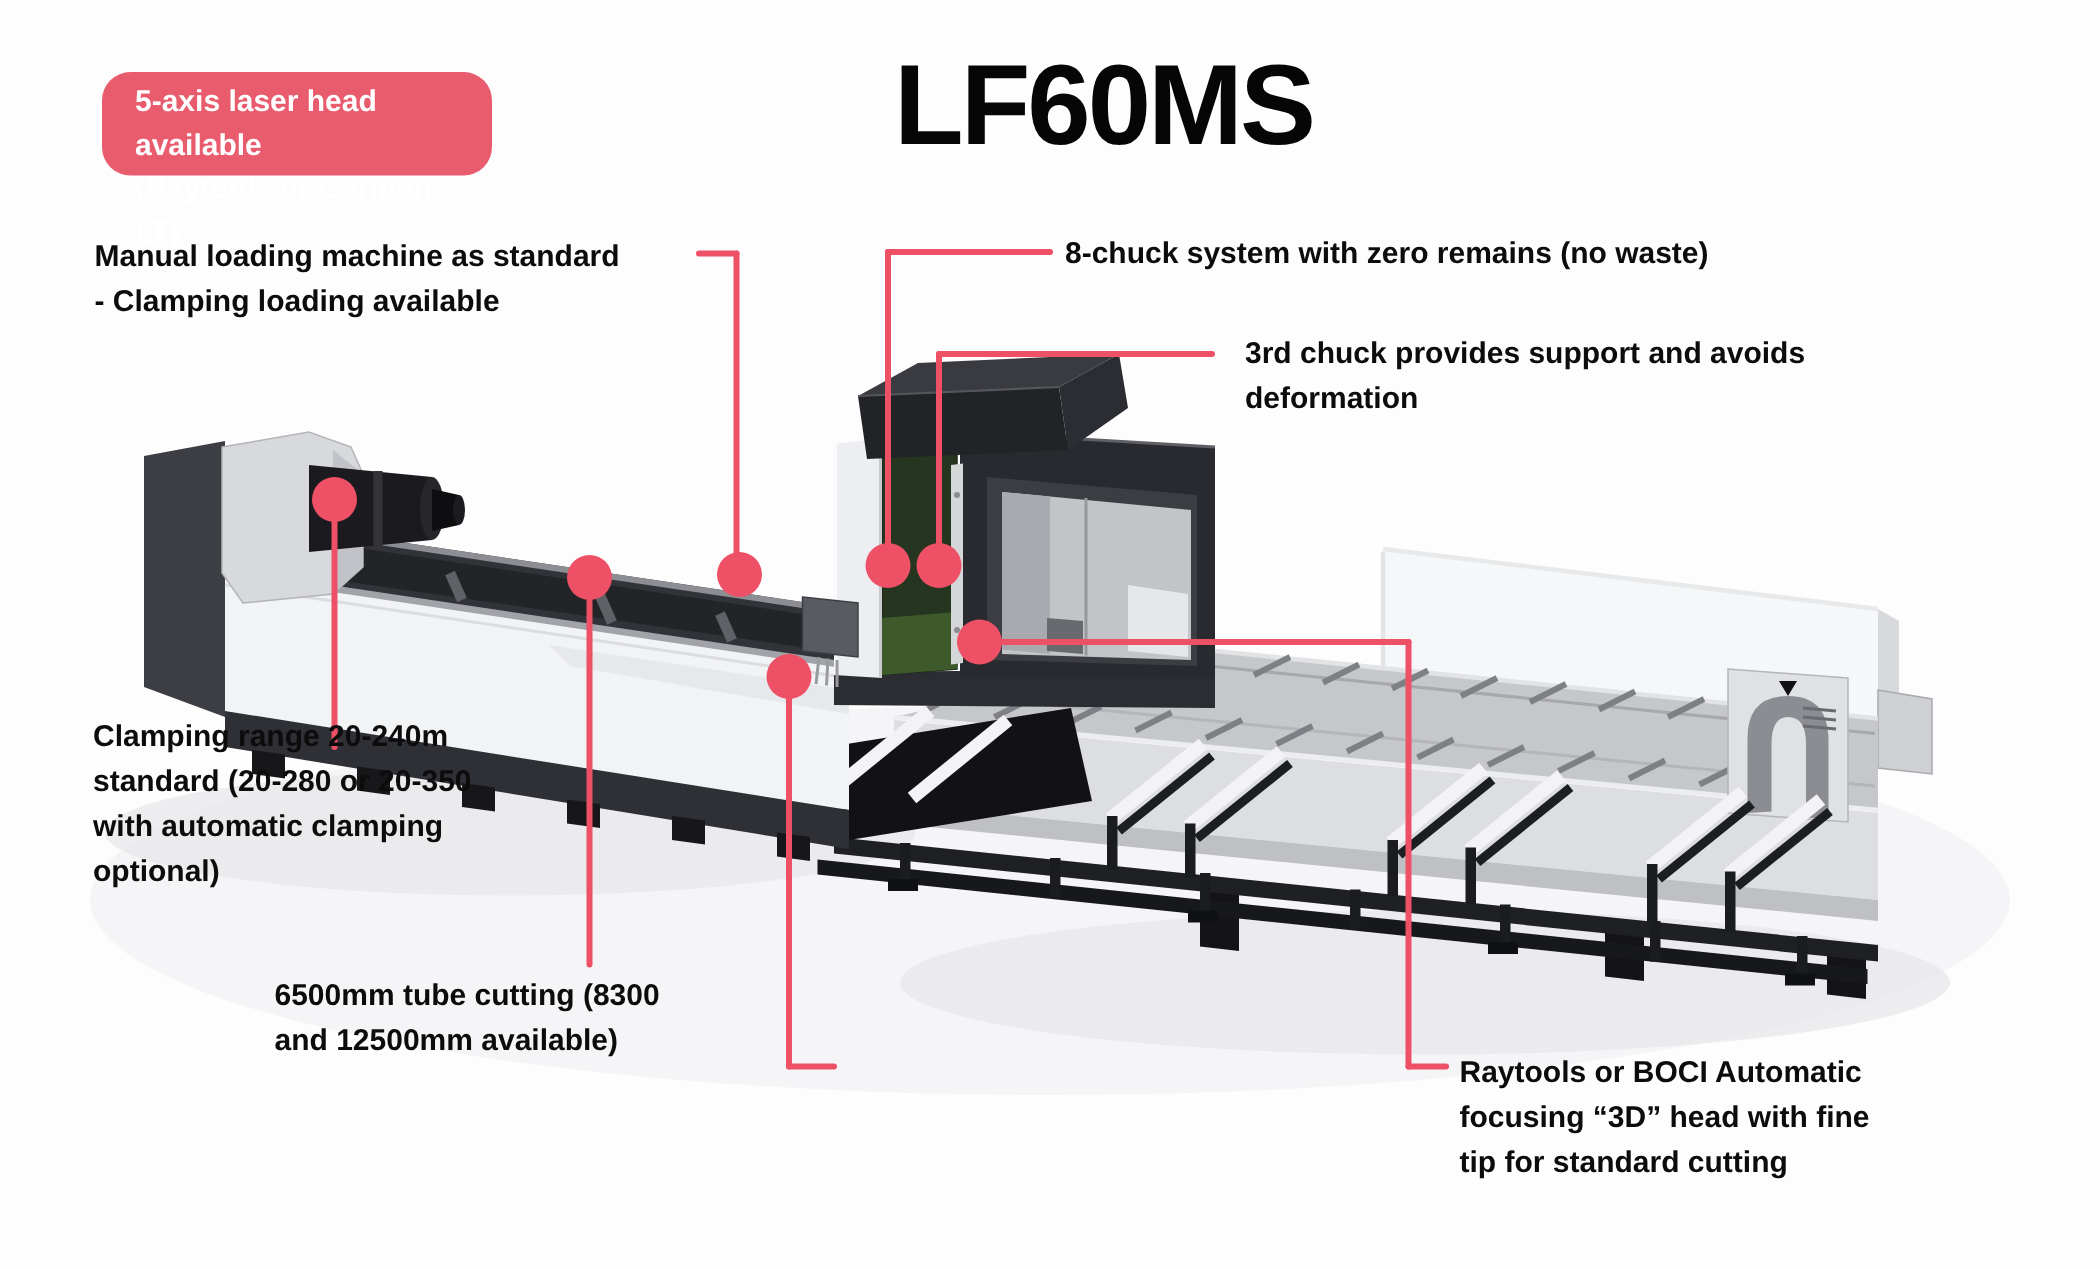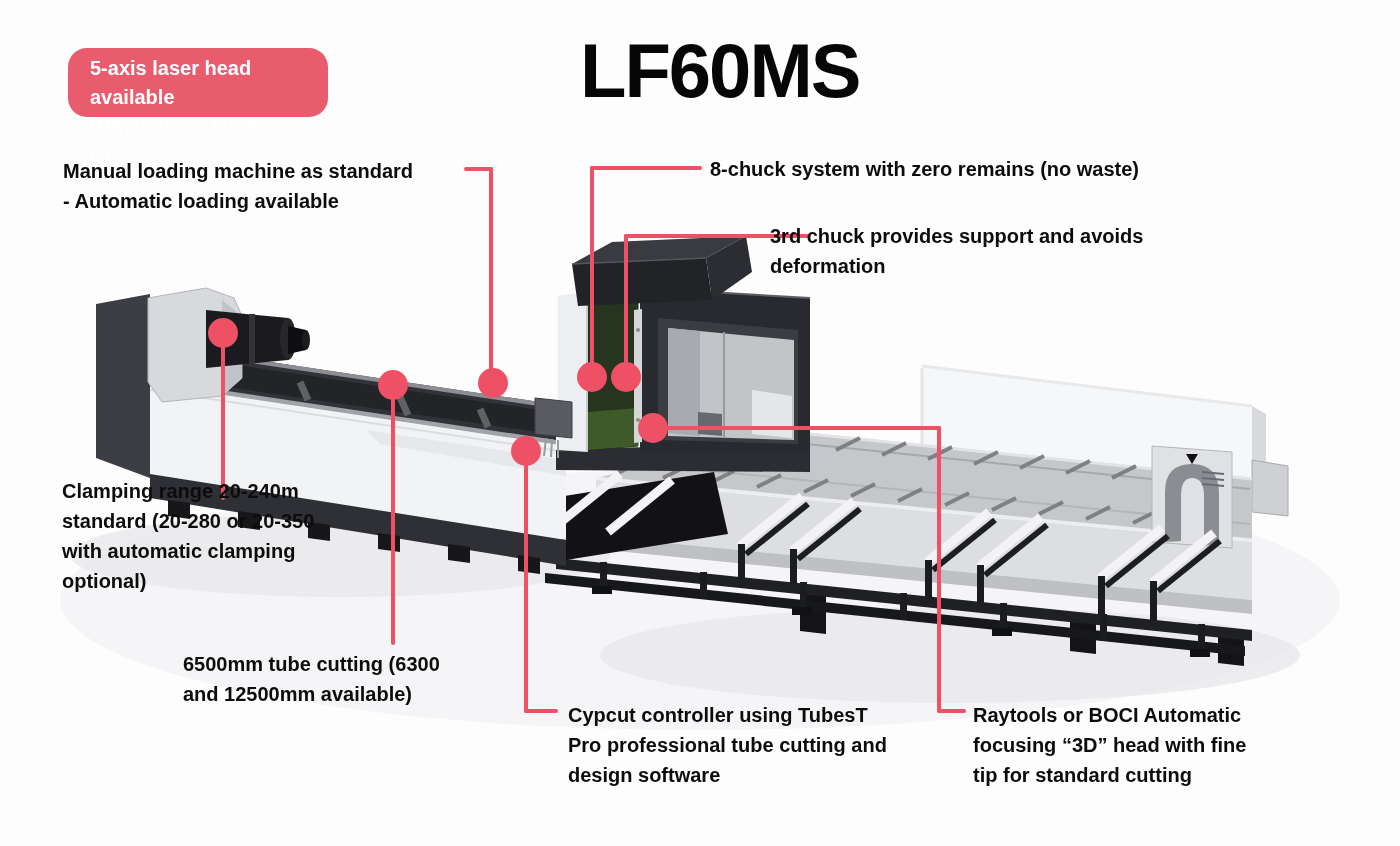--- a/index.html
+++ b/index.html
@@ -6,21 +6,21 @@
   body{font-family:"Liberation Sans", sans-serif; background:#fdfdfe;}
   .stage{position:relative;width:1400px;height:846px;overflow:hidden;background:#fdfdfe;}
   .machine{position:absolute;left:0;top:0;width:1400px;height:846px;z-index:1;}
   .badge{
     position:absolute;left:68px;top:48px;width:260px;height:69px;box-sizing:border-box;
     background:var(--badge-bg,#e85c6e);color:var(--badge-fg,#fff);
     border-radius:19px;padding:6px 6px 0 22px;
     font-weight:700;font-size:20px;line-height:29px;white-space:pre-line;z-index:4;
   }
   .title{
-    position:absolute;left:580px;top:30px;margin:0;color:#060606;
+    position:absolute;left:596px;top:30px;margin:0;color:#060606;
     font-weight:700;font-size:76px;line-height:82px;letter-spacing:-2px;z-index:4;
   }
   .ann{
     position:absolute;color:#0c0c0c;font-weight:700;font-size:20px;line-height:30px;
     white-space:pre-line;z-index:4;
   }
   .cline{position:absolute;background:var(--accent,#ee5066);border-radius:2px;z-index:2;}
   .cdot{position:absolute;width:30px;height:30px;border-radius:50%;background:var(--accent,#ee5066);z-index:3;}
 </style>
 </head>
@@ -243,30 +243,27 @@
 
   <div class="cdot" style="left:478px;top:368px"></div>
   <div class="cdot" style="left:577px;top:362px"></div>
   <div class="cdot" style="left:611px;top:362px"></div>
   <div class="cdot" style="left:208px;top:318px"></div>
   <div class="cdot" style="left:378px;top:370px"></div>
   <div class="cdot" style="left:511px;top:436px"></div>
   <div class="cdot" style="left:638px;top:413px"></div>
 
   <div class="ann" style="left:63px;top:156px">Manual loading machine as standard
-- Automatic loading available</div>
+- Clamping loading available</div>
   <div class="ann" style="left:710px;top:154px">8-chuck system with zero remains (no waste)</div>
-  <div class="ann" style="left:770px;top:221px">3rd chuck provides support and avoids
+  <div class="ann" style="left:830px;top:221px">3rd chuck provides support and avoids
 deformation</div>
   <div class="ann" style="left:62px;top:476px">Clamping range 20-240m
 standard (20-280 or 20-350
 with automatic clamping
 optional)</div>
-  <div class="ann" style="left:183px;top:649px">6500mm tube cutting (6300
+  <div class="ann" style="left:183px;top:649px">6500mm tube cutting (8300
 and 12500mm available)</div>
-  <div class="ann" style="left:568px;top:700px">Cypcut controller using TubesT
-Pro professional tube cutting and
-design software</div>
   <div class="ann" style="left:973px;top:700px">Raytools or BOCI Automatic
 focusing “3D” head with fine
 tip for standard cutting</div>
 
 </div>
 
 </body></html>

